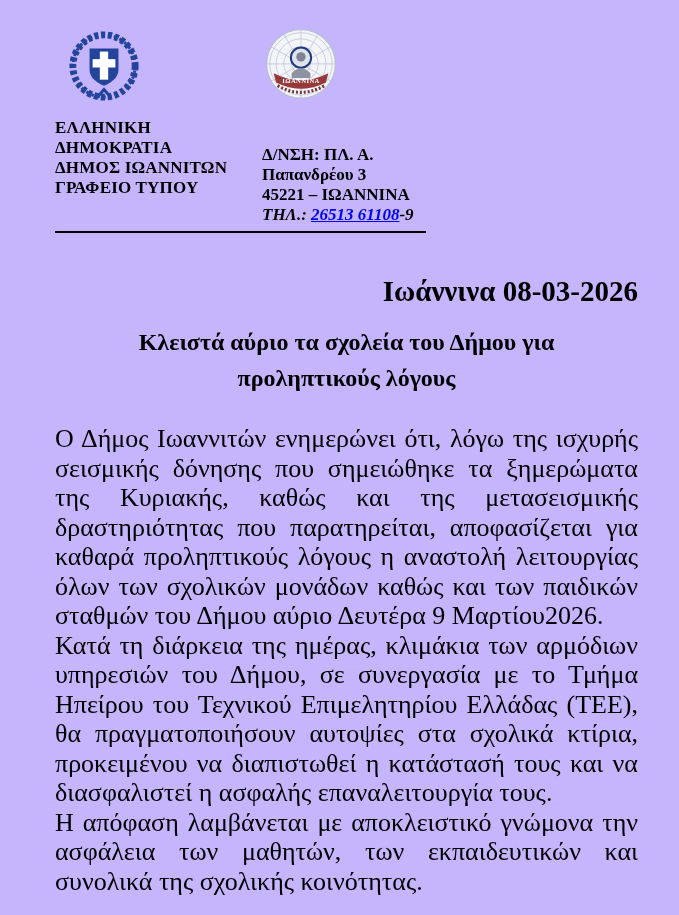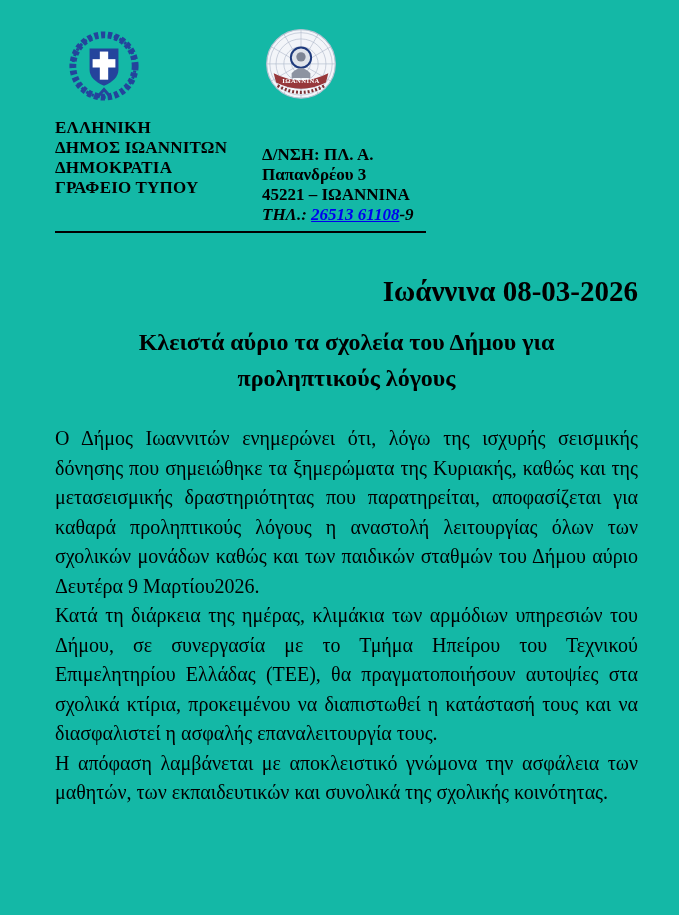--- a/index.html
+++ b/index.html
@@ -1,19 +1,19 @@
 <!DOCTYPE html>
 <html><head>
 <meta charset="utf-8">
 <style>
   html,body { margin:0; padding:0; background:#ffffff; }
   .page {
     position:relative;
     width:679px; height:915px;
-    background:#14b8a6;
+    background:#c4b5fd;
     color:#000;
     font-family:"Liberation Serif", serif;
     box-sizing:border-box;
     padding:28px 41px 0 55px;
     overflow:hidden;
   }
   .logos { display:flex; align-items:flex-start; }
   .emblem-wrap { margin-left:10px; width:78px; height:76px; }
   .seal-wrap { margin-left:118px; width:80px; height:78px; }
 
@@ -36,21 +36,21 @@
   .doc-title {
     text-align:center;
     font-weight:bold;
     font-size:24px;
     line-height:36px;
     margin:16px auto 0 auto;
     max-width:495px;
   }
   .body-text {
     margin-top:28px;
-    font-size:20px;
+    font-size:26px;
     line-height:29.5px;
     text-align:justify;
   }
   .body-text p { margin:0; }
 </style>
 </head>
 <body>
 
 <div class="page">
 
@@ -88,22 +88,22 @@
         <path d="M15 58 Q50 76 85 58 L82 70 Q50 86 18 70 Z" fill="#97383b"></path>
         <path d="M20 74 Q50 91 80 74" stroke="#7c2f31" stroke-width="4" stroke-dasharray="2.5 2.5" fill="none"></path>
         <text x="50" y="70" text-anchor="middle" font-size="8.5" font-weight="bold" fill="#ffffff" letter-spacing="0.5">ΙΩΑΝΝΙΝΑ</text>
       </svg>
     </div>
   </div>
 
   <div class="header-cols">
     <div class="col-left">
       <div>ΕΛΛΗΝΙΚΗ</div>
+      <div>ΔΗΜΟΚΡΑΤΙΑ</div>
       <div>ΔΗΜΟΣ ΙΩΑΝΝΙΤΩΝ</div>
-      <div>ΔΗΜΟΚΡΑΤΙΑ</div>
       <div>ΓΡΑΦΕΙΟ ΤΥΠΟΥ</div>
     </div>
     <div class="col-right">
       <div>Δ/ΝΣΗ: ΠΛ. Α.</div>
       <div>Παπανδρέου 3</div>
       <div>45221 – ΙΩΑΝΝΙΝΑ</div>
       <div class="phone-line">
         <span class="phone-label">ΤΗΛ.:</span>
         <a class="phone-link">26513 61108</a><span class="phone-suffix">-9</span>
       </div>

